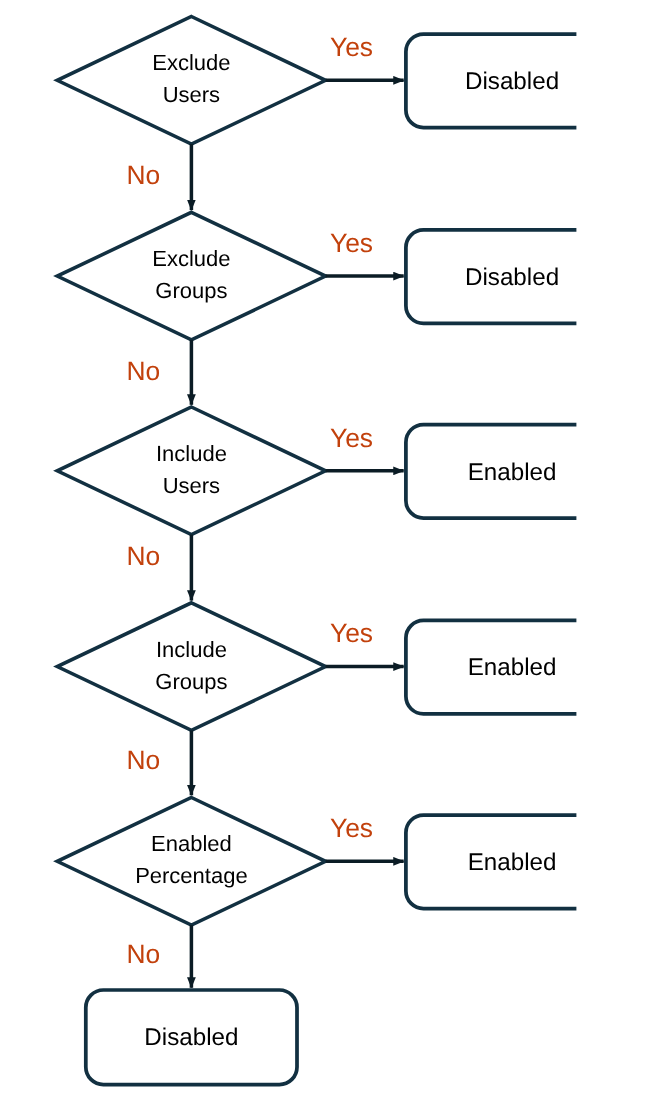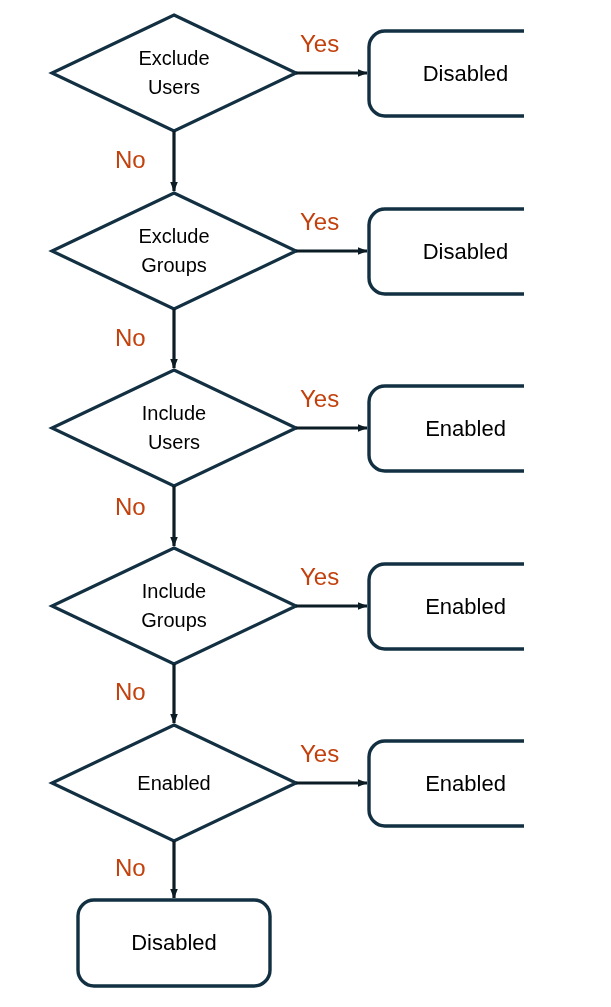--- a/index.html
+++ b/index.html
@@ -113,20 +113,21 @@
   <div class="shape-text diamond-text" style="left:74px; top:398px; width:200px; height:60px;">
     <span>Include</span>
     <span>Users</span>
   </div>
   <div class="shape-text diamond-text" style="left:74px; top:576px; width:200px; height:60px;">
     <span>Include</span>
     <span>Groups</span>
   </div>
   <div class="shape-text diamond-text" style="left:64px; top:753px; width:220px; height:60px;">
     <span>Enabled</span>
+    <span>Percentage</span>
   </div>
 
   <div class="shape-text box-text" style="left:369px; top:31px; width:193px; height:85px;">Disabled</div>
   <div class="shape-text box-text" style="left:369px; top:209px; width:193px; height:85px;">Disabled</div>
   <div class="shape-text box-text" style="left:369px; top:386px; width:193px; height:85px;">Enabled</div>
   <div class="shape-text box-text" style="left:369px; top:564px; width:193px; height:85px;">Enabled</div>
   <div class="shape-text box-text" style="left:369px; top:741px; width:193px; height:85px;">Enabled</div>
   <div class="shape-text box-text" style="left:78px; top:900px; width:192px; height:86px;">Disabled</div>
 
   <div class="edge-label" style="left:300px; top:30px;">Yes</div>

